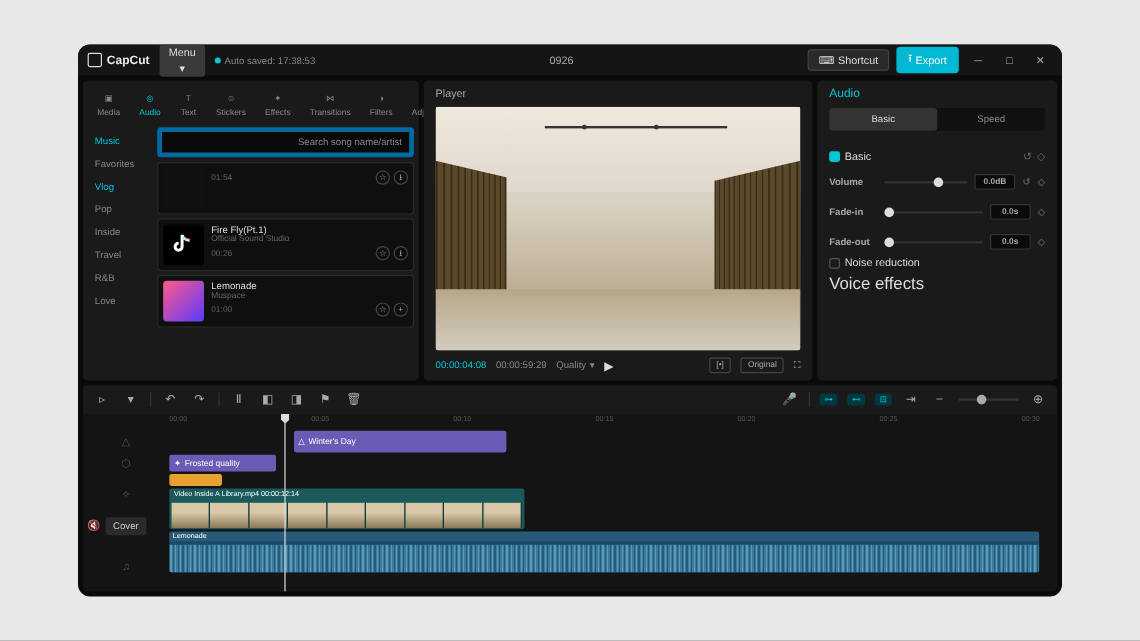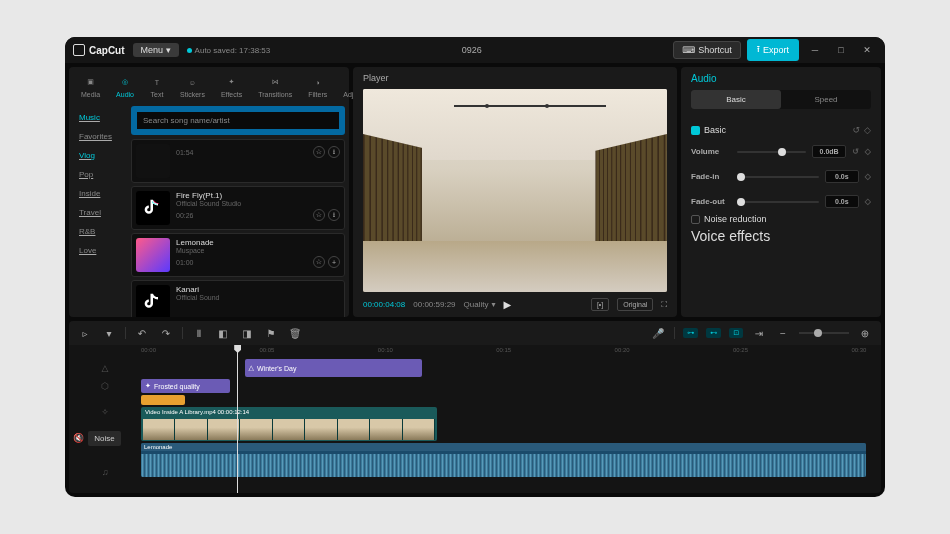--- a/index.html
+++ b/index.html
@@ -1,41 +1,41 @@
 <!DOCTYPE html>
 <html><head>
 <meta charset="utf-8">
 <style>
   * { margin:0; padding:0; box-sizing:border-box; font-family:-apple-system,Segoe UI,Helvetica,Arial,sans-serif; }
   body { background:#e8e8e8; display:flex; justify-content:center; align-items:center; min-height:534px; }
   .app { width:820px; height:460px; background:#0a0a0a; border-radius:10px; overflow:hidden; display:flex; flex-direction:column; color:#aaa; font-size:9px; }
   .titlebar { height:26px; background:#151515; display:flex; align-items:center; padding:0 8px; gap:8px; }
   .logo { display:flex; align-items:center; gap:4px; color:#eee; font-weight:bold; font-size:10px; }
   .logo-icon { width:12px; height:12px; border:1.5px solid #ddd; border-radius:2px; position:relative; }
-  .menu-btn { background:#3a3a3a; padding:2px 8px; border-radius:3px; color:#ddd; display:flex; align-items:center; gap:3px; }
+  .menu-btn { background:#3a3a3a; padding:2px 8px; border-radius:3px; color:#ddd; display:flex; align-items:center; gap:3px;flex-direction:column; }
   .autosave { color:#888; font-size:8px; display:flex; align-items:center; gap:3px; }
   .dot { width:5px; height:5px; background:#00c8d8; border-radius:50%; }
   .titlebar-center { flex:1; text-align:center; color:#aaa; font-size:9px; }
   .titlebar-right { display:flex; gap:6px; align-items:center; }
   .shortcut-btn { background:#2a2a2a; padding:3px 8px; border-radius:3px; color:#ddd; display:flex; align-items:center; gap:3px; border:1px solid #444; }
   .export-btn { background:#00b8d4; padding:3px 10px; border-radius:3px; color:#fff; display:flex; align-items:center; gap:3px; }
   .win-btn { width:20px; height:20px; display:flex; align-items:center; justify-content:center; color:#aaa; }
   .main-area { flex:1; display:flex; gap:4px; padding:4px; min-height:0; }
   .panel { background:#1a1a1a; border-radius:4px; display:flex; flex-direction:column; }
   .media-panel { width:280px; }
   .media-tabs { display:flex; padding:6px 8px 2px; gap:8px; }
   .media-tab { display:flex; flex-direction:column; align-items:center; gap:2px; color:#888; font-size:7px; padding:2px 4px; }
   .media-tab.active { color:#00c8d8; }
   .media-tab-icon { width:14px; height:14px; display:flex; align-items:center; justify-content:center; }
   .media-body { flex:1; display:flex; min-height:0; }
-  .media-side { width:58px; padding:6px 0;text-decoration:underline; }
+  .media-side { width:58px; padding:6px 0; }
   .media-cat { padding:5px 10px; color:#888; font-size:8px; }
   .media-cat.active { color:#00c8d8; }
   .media-list { flex:1; padding:4px; overflow:hidden; }
-  .search-box { background:#0a0a0a; border:6px solid #0369a1; border-radius:3px; padding:4px 6px; color:#888; font-size:8px; margin-bottom:4px; }
+  .search-box { background:#0a0a0a; border:4px solid #0369a1; border-radius:3px; padding:4px 6px; color:#888; font-size:8px; margin-bottom:4px;text-align:right; }
   .song-item { display:flex; gap:6px; padding:4px; background:#0f0f0f; border:1px solid #2a2a2a; border-radius:3px; margin-bottom:3px; }
   .song-thumb { width:34px; height:34px; border-radius:3px; background:#222; flex-shrink:0; display:flex; align-items:center; justify-content:center; }
   .song-info { flex:1; min-width:0; }
   .song-title { color:#ddd; font-size:8px; }
   .song-artist { color:#666; font-size:7px; }
   .song-row { display:flex; align-items:center; justify-content:space-between; margin-top:2px;}
   .song-time { color:#666; font-size:7px; }
   .song-actions { display:flex; gap:3px; }
   .song-act { width:12px; height:12px; border:1px solid #444; border-radius:50%; display:flex; align-items:center; justify-content:center; color:#aaa; font-size:7px; }
   .player-panel { flex:1; display:flex; flex-direction:column; }
@@ -225,31 +225,20 @@
               <div class="song-row">
                 <span class="song-time">01:00</span>
                 <div class="song-actions">
                   <span class="song-act">☆</span>
                   <span class="song-act">+</span>
                 </div>
               </div>
             </div>
           </div>
 
-          <div class="song-item">
-            <div class="song-thumb" style="background:#000">
-              <svg width="20" height="20" viewBox="0 0 24 24">
-                  <path fill="#fff" d="M12 2c1 3 3 4 6 4v3c-2 0-4-1-6-2v7a5 5 0 11-5-5v3a2 2 0 102 2V2h3z"></path>
-                </svg>
-            </div>
-            <div class="song-info">
-              <div class="song-title">Kanari</div>
-              <div class="song-artist">Official Sound</div>
-            </div>
-          </div>
 
         </div>
       </div>
     </div>
 
     <div class="panel player-panel">
       <div class="player-header">Player</div>
       <div class="player-view">
         <div class="library-scene">
           <div class="ceiling"></div>
@@ -349,21 +338,21 @@
 
   <div class="timeline-body">
     <div class="tl-left">
       <div style="height:14px"></div>
       <div class="tl-left-tool">△</div>
       <div class="tl-left-tool">⬡</div>
       <div style="height:8px"></div>
       <div class="tl-left-tool">✧</div>
       <div class="tl-cover-row" style="height:34px">
         <span style="color:#555">🔇</span>
-        <span class="tl-cover">Noise</span>
+        <span class="tl-cover">Cover</span>
       </div>
       <div class="tl-left-tool" style="height:34px">♫</div>
     </div>
     <div class="tl-tracks">
       <div class="tl-ruler">
         <span style="left:0">00:00</span>
         <span style="left:16%">00:05</span>
         <span style="left:32%">00:10</span>
         <span style="left:48%">00:15</span>
         <span style="left:64%">00:20</span>

